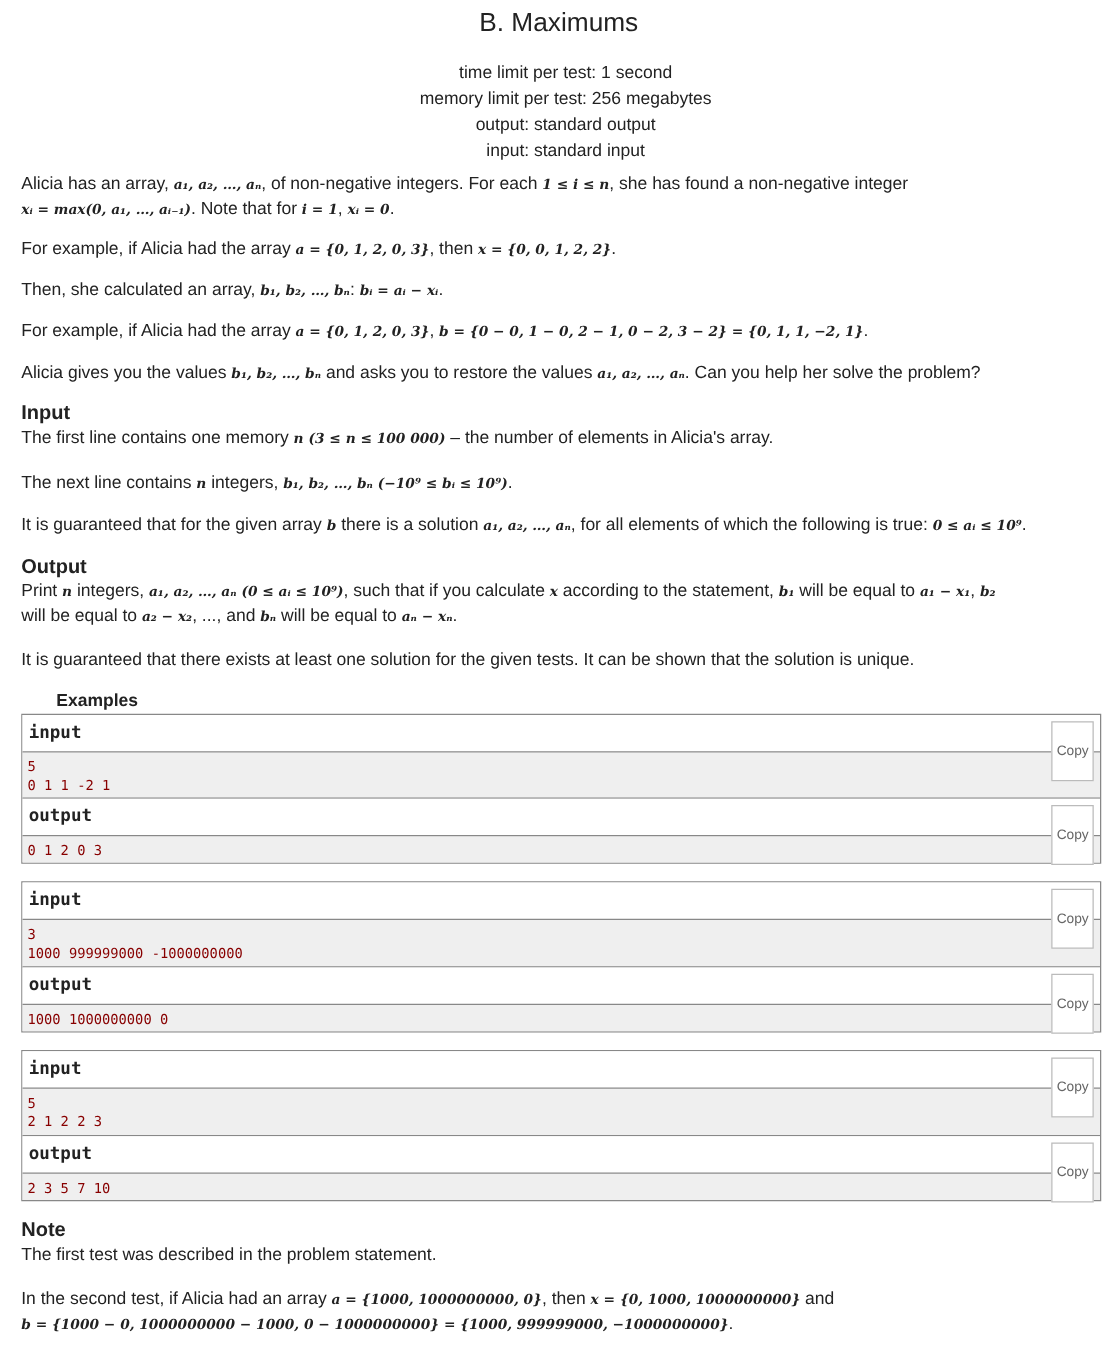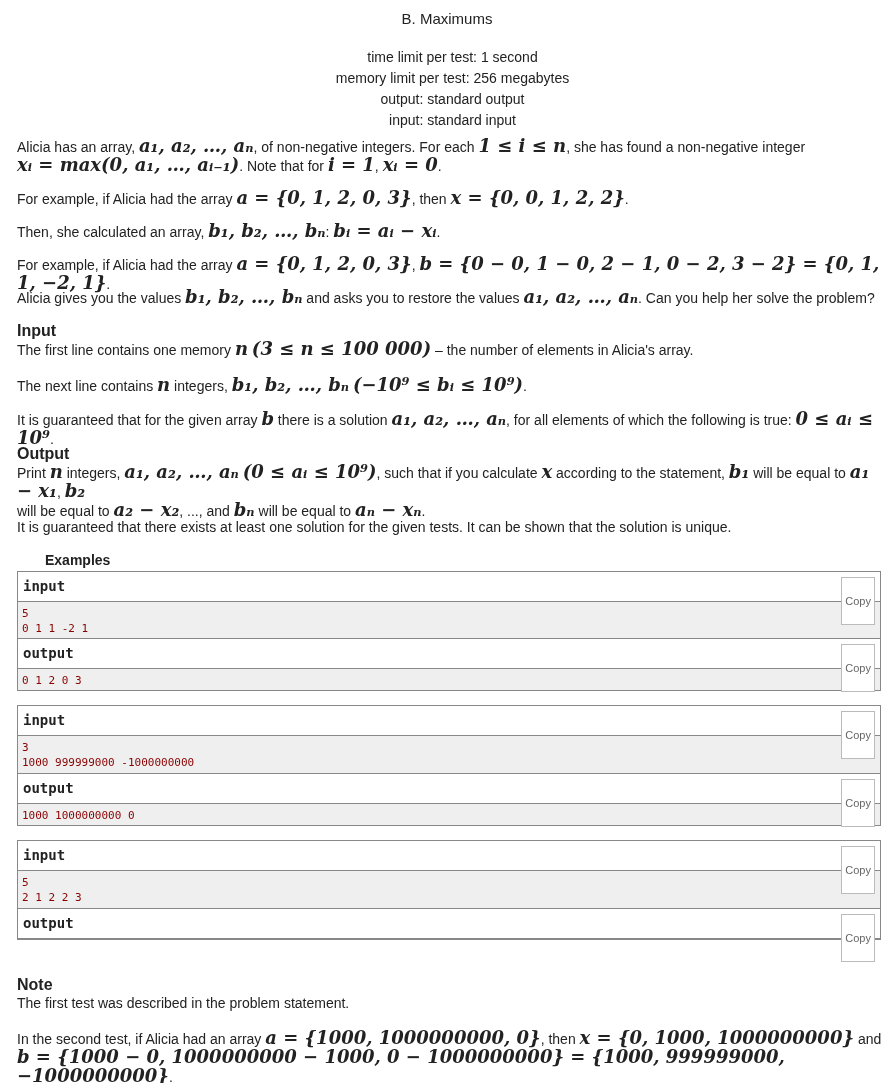--- a/index.html
+++ b/index.html
@@ -1,23 +1,23 @@
 <!DOCTYPE html>
 <html><head>
 <meta charset="utf-8">
 <style>
   html, body { margin:0; padding:0; background:#ffffff; }
   body { width:894px; height:1083px; overflow:hidden; position:relative;
          font-family:"Liberation Sans", sans-serif; color:#222; font-size:14px; }
   .header { text-align:center; }
-  .title { font-size:15px; margin-top:7px; line-height:24px; color:#222; }
+  .title { font-size:21px; margin-top:7px; line-height:24px; color:#222; }
   .limits { margin-top:16px; font-size:14px; line-height:21px;padding-left:11px; }
   .content { position:absolute; left:17px; right:12px; }
   p { margin:0; line-height:18px; font-size:14px; }
-  .mi { font-family:"DejaVu Serif", serif; font-style:italic; font-weight:bold; font-size:18px; }
+  .mi { font-family:"DejaVu Serif", serif; font-style:italic; font-weight:bold; font-size:11px; }
   .sec-title { font-weight:bold; font-size:16px; line-height:18px; margin:0; }
   .ex-title { font-weight:bold; font-size:14px; }
   .sample { position:absolute; left:17px; width:862px; border:1px solid #888; }
   .sh { height:29px; border-bottom:1px solid #888; background:#fff; position:relative; }
   .sh .lbl { position:absolute; left:5px; top:6px; font-family:"DejaVu Sans Mono", monospace; font-weight:bold; font-size:14px; color:#222; }
   .copy { position:absolute; right:5px; top:5px; border:1px solid #bbb; padding:16px 3px; font-size:11px; color:#666; background:#fff; cursor:pointer; line-height:14px; }
   .sd { background:#efefef; font-family:"DejaVu Sans Mono", monospace; font-size:11px; color:#880000; padding:4px 3px 3px 4px; line-height:15px; white-space:pre; }
   .sd.in { border-bottom:1px solid #888; }
 </style>
 </head>
@@ -107,20 +107,21 @@
   <div class="sh">
     <span class="lbl">input</span>
     <span class="copy">Copy</span>
   </div>
   <div class="sd in" style="height:30px;">5
 2 1 2 2 3</div>
   <div class="sh">
     <span class="lbl">output</span>
     <span class="copy">Copy</span>
   </div>
+  <div class="sd" style="height:14px;">2 3 5 7 10</div>
 </div>
 
 <div class="content" style="top:976px;">
   <div class="sec-title">Note</div>
   <p>The first test was described in the problem statement.</p>
 </div>
 <div class="content" style="top:1029px;">
   <p><span>In the second test, if Alicia had an array </span><span class="mi">a = {1000, 1000000000, 0}</span><span>, then </span><span class="mi">x = {0, 1000, 1000000000}</span><span> and</span><br><span class="mi">b = {1000 − 0, 1000000000 − 1000, 0 − 1000000000} = {1000, 999999000, −1000000000}</span><span>.</span></p>
 </div>
 

